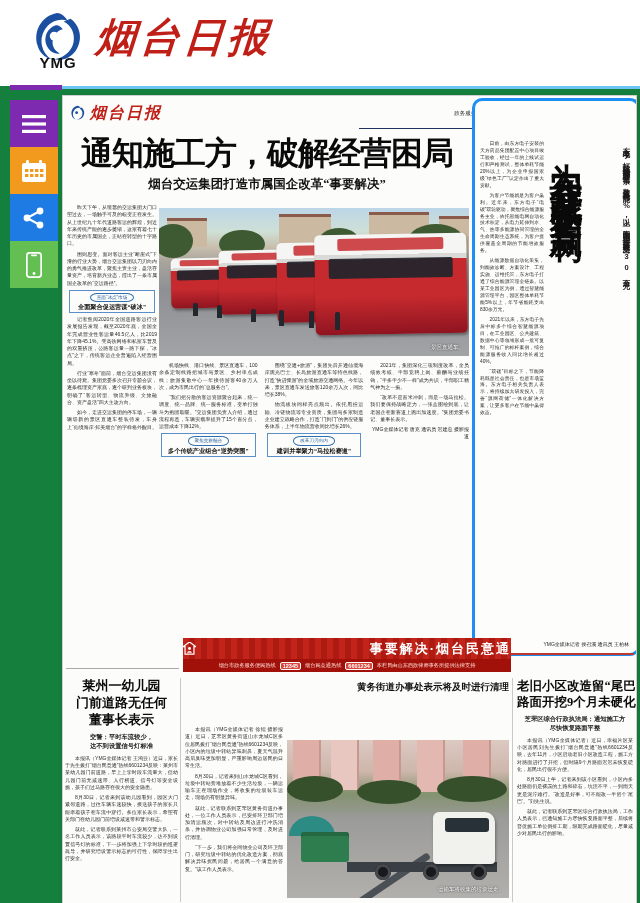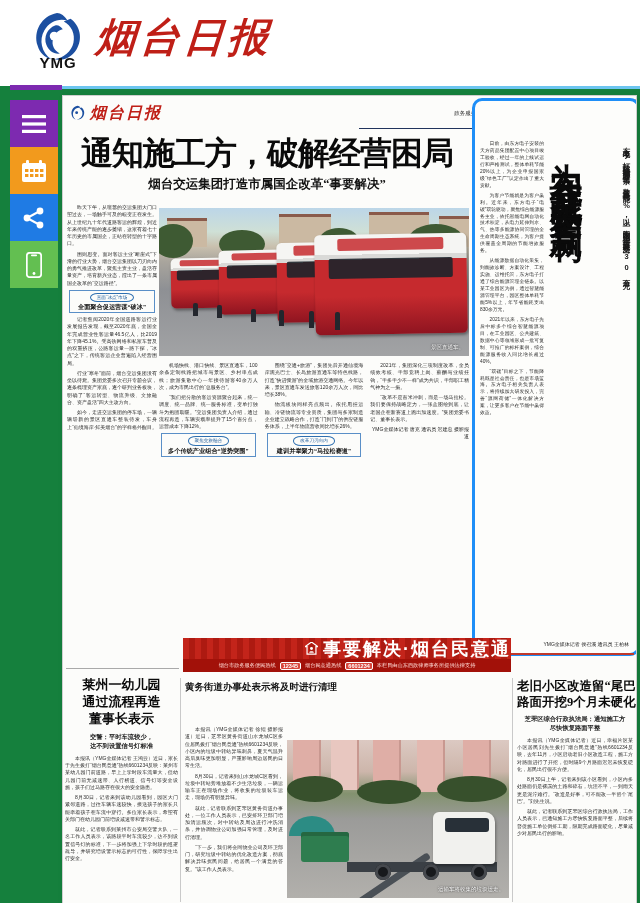--- a/index.html
+++ b/index.html
@@ -46,31 +46,31 @@
   .f-body{position:absolute;left:5px;top:40px;width:64px;height:462px;overflow:hidden;font-size:4.8px;}
   .f-head{position:absolute;left:72px;top:36px;height:478px;writing-mode:vertical-rl;text-orientation:upright;font-size:33px;font-weight:900;color:#0a0a0a;letter-spacing:6px;line-height:1.15;}
   .f-deck{position:absolute;right:6px;top:40px;height:490px;writing-mode:vertical-rl;text-orientation:upright;font-size:7.5px;font-weight:bold;color:#1a1a1a;letter-spacing:1.5px;line-height:1.3;}
   .f-byline{position:absolute;right:8px;bottom:6px;font-size:5px;color:#222;}
   
   .hline-left{position:absolute;left:3px;top:572px;width:113px;height:1px;background:#a9a9a9;}
   .redline{position:absolute;left:448px;top:557px;width:123px;height:2px;background:#c0392b;}
   .vdiv{position:absolute;width:1px;background:#c9c9c9;top:582px;height:224px;}
   
   .banner{position:absolute;left:120px;top:542px;width:328px;height:34px;}
-  .banner .row1{height:21px;background:repeating-linear-gradient(90deg,#c3241a 0 6px,#ad1a11 6px 12px);display:flex;align-items:center;justify-content:flex-end;gap:5px;color:#fff;font-weight:900;font-size:18px;letter-spacing:2px;}
+  .banner .row1{height:21px;background:repeating-linear-gradient(90deg,#c3241a 0 6px,#ad1a11 6px 12px);display:flex;align-items:center;justify-content:space-between;gap:5px;color:#fff;font-weight:900;font-size:13px;letter-spacing:2px;}
   .banner .row2{height:13px;background:#a21109;display:flex;align-items:center;justify-content:center;gap:4px;font-size:5.2px;color:#ffd9d4;}
   .banner .chip{border:1px solid #fff;border-radius:2px;padding:0 2px;color:#fff;font-weight:bold;background:#d8463c;font-size:5.5px;}
   
   .artL{position:absolute;left:2px;top:582px;width:113px;}
-  .artL .t{font-family:Liberation Mono, monospace;font-weight:900;font-size:13px;line-height:1.3;text-align:center;color:#0a0a0a;}
+  .artL .t{font-family:Liberation Serif, serif;font-weight:900;font-size:13px;line-height:1.3;text-align:center;color:#0a0a0a;}
   .deck{font-size:6.3px;font-weight:bold;text-align:center;color:#222;line-height:1.45;margin-top:3px;}
   .artL .bd{margin-top:5px;height:185px;overflow:hidden;}
   .artM{position:absolute;left:122px;top:582px;width:324px;height:224px;}
   .artM .h{font-size:20.5px;font-weight:900;text-align:center;color:#0a0a0a;letter-spacing:-.5px;white-space:nowrap;}
-  .artM .d{font-family:"Liberation Serif",serif;font-size:9.5px;font-weight:bold;text-align:left;margin-top:3px;color:#111;}
+  .artM .d{font-family:"Liberation Serif",serif;font-size:9.5px;font-weight:bold;text-align:right;margin-top:3px;color:#111;}
   .artM .bd{position:absolute;left:0;top:48px;width:98px;height:176px;overflow:hidden;}
   .photo2{position:absolute;left:102px;top:62px;width:222px;height:158px;overflow:hidden;background:linear-gradient(180deg,#dcc9c2 0%,#cdb6ab 20%,#83926f 34%,#9b9b99 50%,#b2b0ac 100%);}
   .bstrip{position:absolute;top:0;width:26px;height:44px;background:#dfaea6;border-right:2px solid #c89890;}
   .tree2{position:absolute;background:#37502c;border-radius:50%;}
   .truck-cab{position:absolute;right:14px;bottom:34px;width:62px;height:52px;background:#f1f1ee;border-radius:6px 10px 4px 4px;box-shadow:1px 2px 3px rgba(0,0,0,.35);}
   .truck-win{position:absolute;right:20px;bottom:66px;width:44px;height:14px;background:#283038;border-radius:3px;}
   .truck-chassis{position:absolute;right:12px;bottom:26px;width:150px;height:10px;background:#3a3f45;}
   .truck-arm{position:absolute;right:78px;bottom:40px;width:96px;height:7px;background:#4a5056;transform:rotate(-34deg);transform-origin:right bottom;border-radius:3px;}
   .wheel{position:absolute;bottom:18px;width:16px;height:16px;background:#17191c;border-radius:50%;box-shadow:inset 0 0 0 3px #45484d;}
   .dumpster{position:absolute;left:14px;bottom:36px;width:48px;height:30px;background:#2e7d4f;border-radius:3px;box-shadow:inset 0 4px 0 #256741;}
@@ -256,21 +256,21 @@
         <span class="chip">6601234</span>
         <span>本栏目由山东西政律师事务所提供法律支持</span>
       </div>
     </div>
 
     <div class="vdiv" style="left:117px;"></div>
     <div class="vdiv" style="left:449px;"></div>
 
     <div class="artL">
       <div class="t">莱州一幼儿园</div>
-      <div class="t">通过流程再造</div>
+      <div class="t">门前道路无任何</div>
       <div class="t">董事长表示</div>
       <div class="deck">
         <div>交警：平时车流较少，</div>
         <div>达不到设置信号灯标准</div>
       </div>
       <div class="bd tiny">
         <p>本报讯（YMG全媒体记者 王鸿云）近日，家长于先生拨打“烟台民意通”热线6601234反映：莱州市某幼儿园门前道路，早上上学时段车流量大，但幼儿园门前无减速带、人行横道、信号灯等安全设施，孩子们过马路存在很大的安全隐患。</p>
         <p>8月30日，记者来到该幼儿园看到，园区大门紧邻道路，过往车辆车速较快，接送孩子的家长只能牵着孩子在车流中穿行。多位家长表示，希望有关部门在幼儿园门前增设减速带和警示标志。</p>
         <p>就此，记者联系到莱州市公安局交警大队，一名工作人员表示，该路段平时车流较少，达不到设置信号灯的标准，下一步将加强上下学时段的巡逻疏导，并研究增设警示标志的可行性，保障学生出行安全。</p>
       </div>

